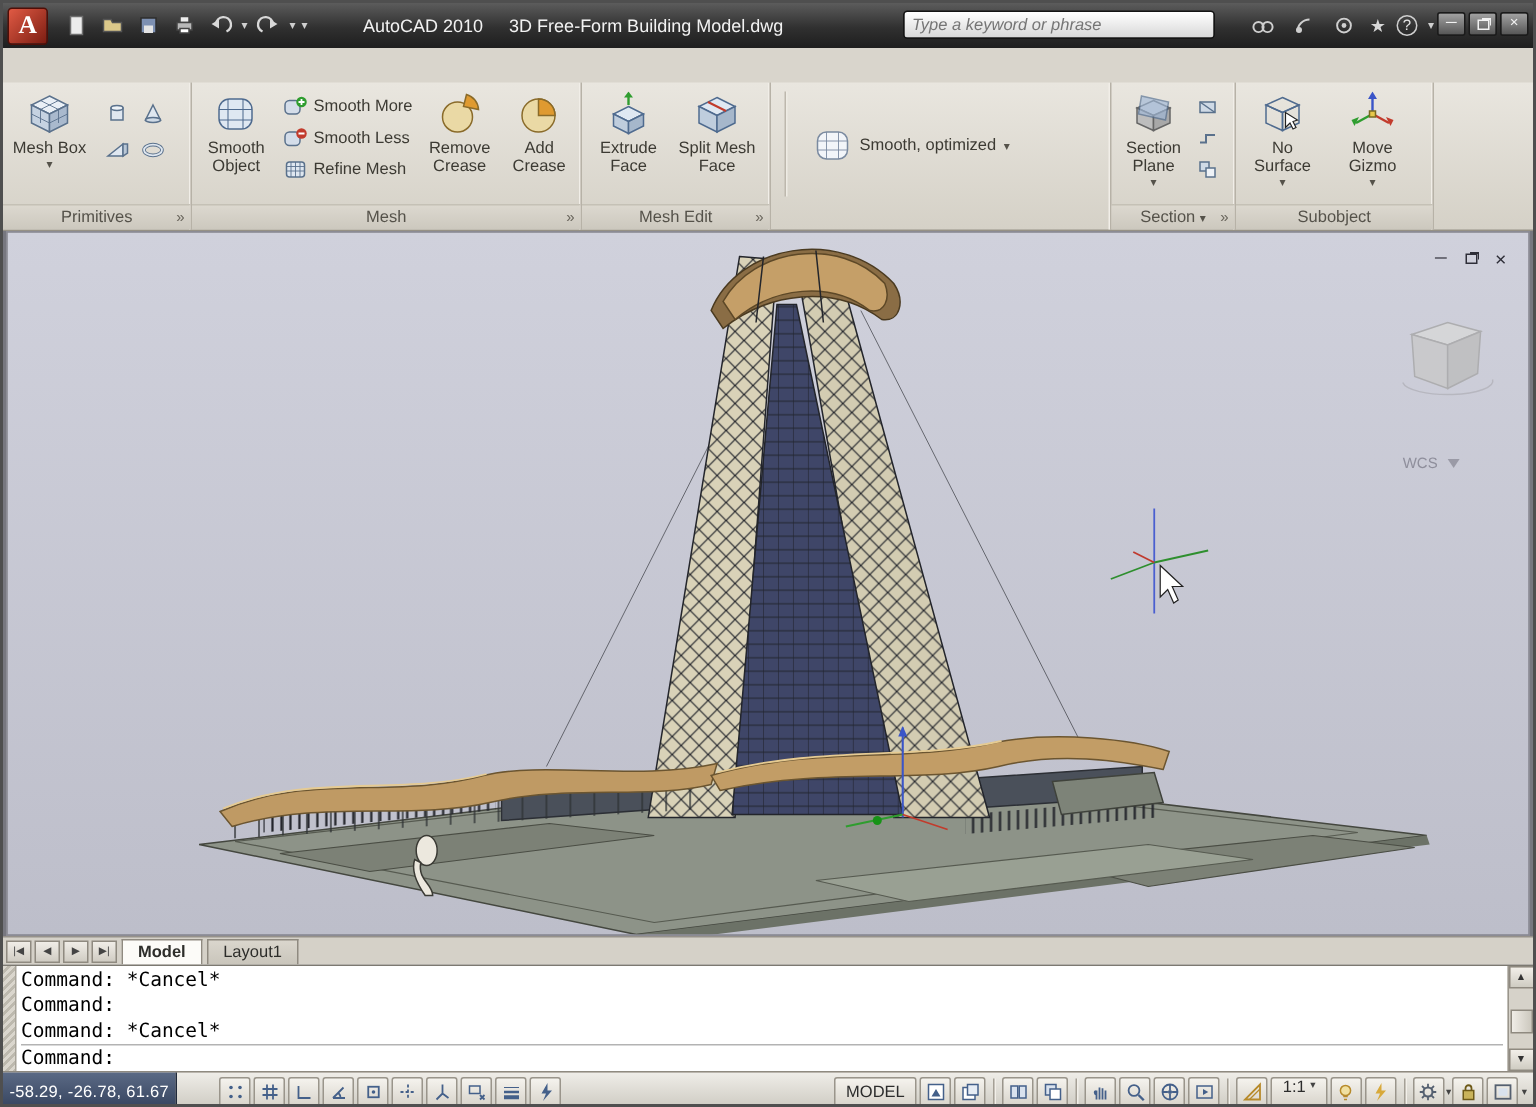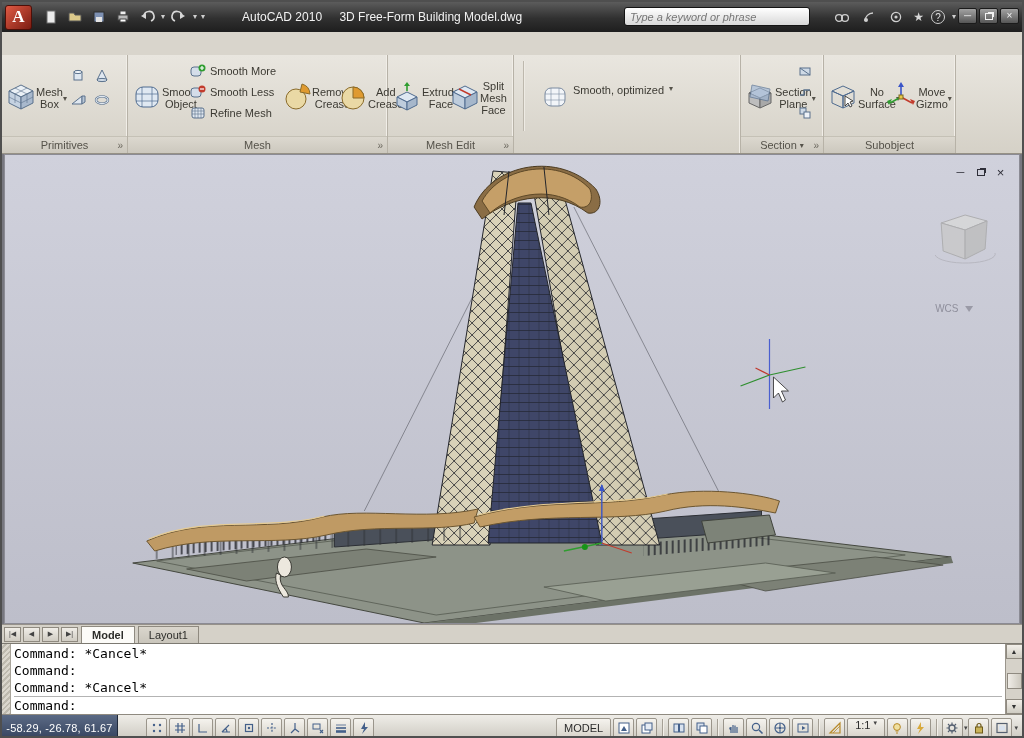--- a/index.html
+++ b/index.html
@@ -8,51 +8,51 @@
 svg{display:block}
 
 
 .titlebar{position:absolute;top:0;left:0;width:100%;height:30px;background:linear-gradient(#5c5c5c,#303030 55%,#1e1e1e);display:flex;align-items:center;color:#ddd}
 .logo-a{width:27px;height:25px;margin:2px 5px 2px 3px;background:linear-gradient(135deg,#e05a44,#7c1d12);color:#fff;font-weight:bold;font-size:17px;display:flex;align-items:center;justify-content:center;border-radius:3px;border:1px solid #4e0f08;font-family:"Liberation Serif",serif}
 .qat{display:flex;align-items:center;gap:4px;margin-left:4px}
 .tbtn{width:20px;height:20px;display:flex;align-items:center;justify-content:center;border-radius:2px}
 .chev-lite{font-size:8px;color:#cfcfcf;line-height:8px}
 .title-text{position:absolute;left:240px;width:430px;text-align:left;top:8px;font-size:12px;color:#f2f2f2;white-space:nowrap}
 .title-text .doc{margin-left:14px}
-.search{position:absolute;right:212px;top:5px;width:186px;height:19px;background:linear-gradient(#ffffff,#d8d8d8);border:1px solid #141414;border-radius:3px;display:flex;align-items:center;padding:0 5px}
+.search{position:absolute;right:212px;top:5px;width:208px;height:19px;background:linear-gradient(#ffffff,#d8d8d8);border:1px solid #141414;border-radius:3px;display:flex;align-items:center;padding:0 5px}
 .search input{flex:1;border:none;background:transparent;font-style:italic;font-size:11px;color:#5c5c5c;outline:none;font-family:"Liberation Sans",sans-serif;width:100%}
 .ic-group{position:absolute;right:66px;top:6px;display:flex;gap:7px;align-items:center;height:18px}
 .winbtns{position:absolute;right:3px;top:6px;display:flex;gap:2px}
 .wbtn{width:19px;height:16px;background:linear-gradient(#a2a2a2,#565656);border:1px solid #1b1b1b;border-radius:2px;color:#f2f2f2;font-size:10px;line-height:10px;display:flex;align-items:center;justify-content:center}
 .restore-box{width:8px;height:7px;border:1px solid #f2f2f2;box-shadow:2px -2px 0 -1px #f2f2f2}
 .star-glyph{color:#d8d8d8;font-size:12px}
 
 
 .tabrow{position:absolute;top:30px;left:0;width:100%;height:23px;background:linear-gradient(#4c4c4c,#373737);display:flex;align-items:flex-end;padding-left:48px}
 .rtab{padding:4px 10px 5px;font-size:11px;color:#e6e6e6;margin-right:1px;border-radius:3px 3px 0 0;white-space:nowrap}
 .rtab.active{background:#d9d5cc;color:#1c1c1c;font-weight:bold}
 .orb{width:14px;height:14px;border-radius:50%;background:radial-gradient(circle at 35% 30%,#b04038,#360a06);margin:0 0 4px 10px;border:1px solid #181818}
 
 
 .ribbon{position:absolute;top:53px;left:0;width:100%;height:99px;background:linear-gradient(#e9e6df,#d5d1c7);border-bottom:1px solid #969185;display:flex}
 .panel{position:relative;height:100%;border-right:1px solid #b7b2a7;box-shadow:inset -1px 0 0 #f1eee8}
 .panel-label{position:absolute;bottom:0;left:0;width:100%;height:17px;font-size:11px;color:#55524a;display:flex;align-items:center;justify-content:center;gap:3px;border-top:1px solid #c5c1b6;background:linear-gradient(#dcd8cf,#ccc8be)}
 .panel-label .ovf{position:absolute;right:4px;font-size:10px;color:#6b675e}
 .panel-label .lchev{font-size:8px;color:#55524a}
 .panel-body{position:absolute;top:0;left:0;right:0;bottom:17px;display:flex;align-items:flex-start;padding:4px 3px;gap:2px}
-.bigbtn{display:flex;flex-direction:row;align-items:center;font-size:11px;line-height:12px;color:#3c3a33;text-align:center;padding:2px 1px 0;border-radius:2px;height:76px}
+.bigbtn{display:flex;flex-direction:column;align-items:center;font-size:11px;line-height:12px;color:#3c3a33;text-align:center;padding:2px 1px 0;border-radius:2px;height:76px}
 .bigbtn .bicon{width:30px;height:30px;margin-bottom:2px}
 .blabel{display:block}
 .chev{font-size:8px;color:#55524a;line-height:8px;margin-top:1px}
 .vcol{display:flex;flex-direction:column;justify-content:flex-start;gap:2px;padding-top:2px}
 .smallbtn{display:flex;align-items:center;gap:4px;font-size:11px;color:#3c3a33;height:19px;padding:0 3px;border-radius:2px;white-space:nowrap}
 .sicon{width:16px;height:16px;flex:0 0 16px}
 .minigrid{display:grid;grid-template-columns:22px 22px;grid-template-rows:22px 22px;gap:2px;margin:6px 0 0 4px}
 .gbtn{width:22px;height:22px;display:flex;align-items:center;justify-content:center;border:1px solid transparent;border-radius:2px}
-.optbtn{display:flex;gap:5px;font-size:11px;color:#3c3a33;margin:22px 0 0 8px;padding:3px 4px;border-radius:2px}
+.optbtn{display:flex;align-items:center;gap:5px;font-size:11px;color:#3c3a33;margin:22px 0 0 8px;padding:3px 4px;border-radius:2px}
 .optbtn .bicon{width:26px;height:26px}
 .vsep{width:1px;height:70px;background:#bdb8ad;margin:2px 4px 0 6px;box-shadow:1px 0 0 #eeebe4}
 
 
 .canvas-frame{position:absolute;top:152px;left:0;width:100%;height:470px;background:#77777f}
 .viewport{position:absolute;top:0;left:2px;right:2px;bottom:0;background:linear-gradient(#d0d1dc,#bdbeca);border:1px solid #8b8b94;overflow:hidden}
 .model-svg{position:absolute;top:0;left:0;width:100%;height:100%}
 .vp-controls{position:absolute;top:11px;right:12px;display:flex;gap:7px;align-items:center}
 .vpbtn{color:#2e2e38;font-size:11px;line-height:11px;display:flex;align-items:center;justify-content:center;width:13px;height:12px}
 .vp-restore{width:8px;height:7px;border:1px solid #2e2e38;box-shadow:2px -2px 0 -1px #2e2e38}

